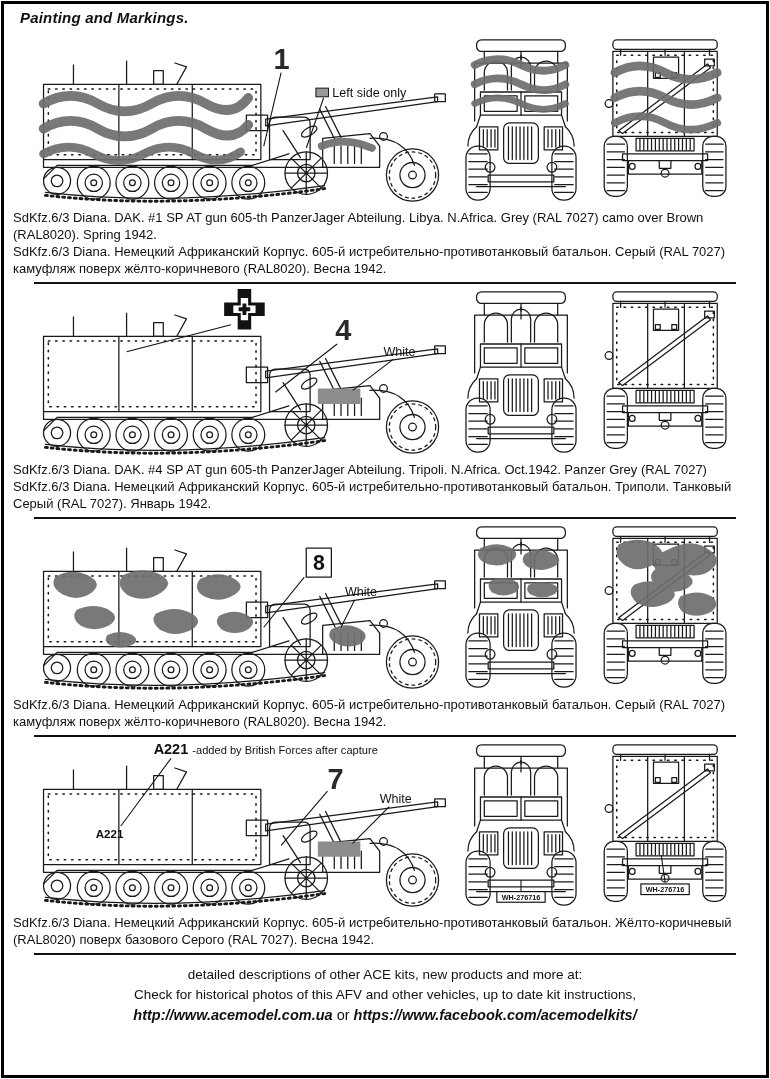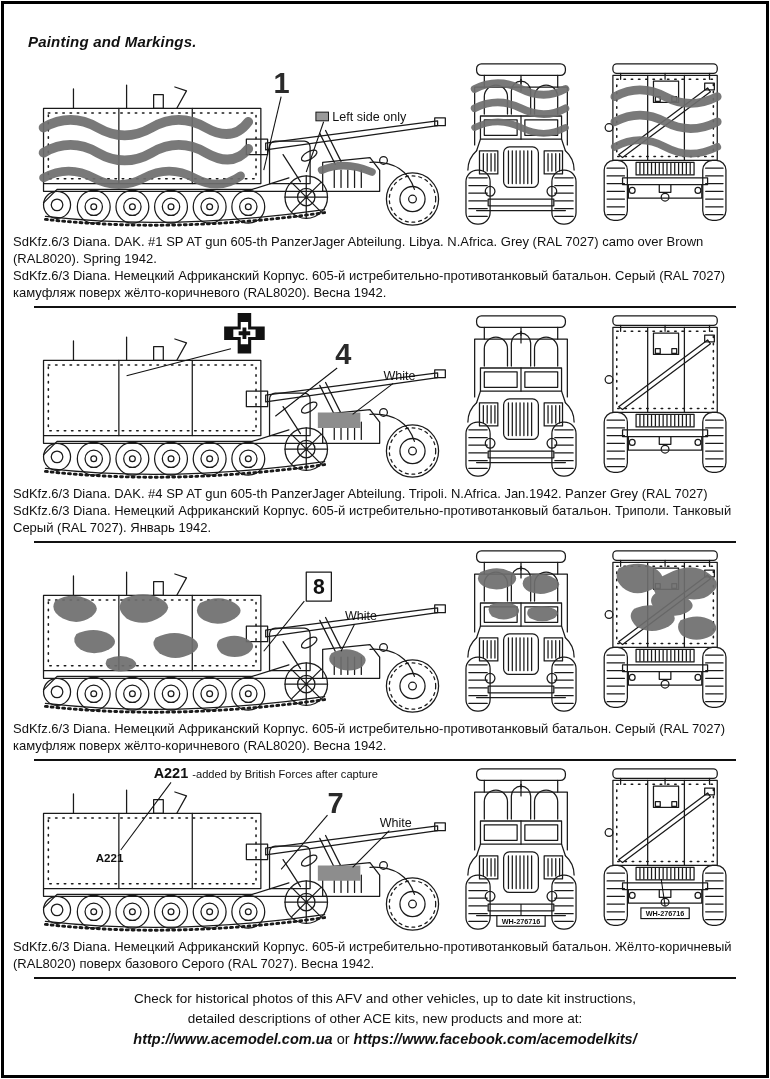--- a/index.html
+++ b/index.html
@@ -7,21 +7,21 @@
   body {
     width:770px; height:1079px; position:relative;
     font-family:"Liberation Sans", sans-serif; color:#111;
   }
   .frame {
     position:absolute; inset:1px; border:3px solid #000;
     display:flex; flex-direction:column; overflow:hidden; background:#fff;
   }
   .title {
     font-size:15px; font-weight:bold; font-style:italic;
-    padding:5px 0 0 24px; height:24px; flex:0 0 auto; letter-spacing:.2px;margin-top:24px;
+    padding:5px 0 0 16px; height:24px; flex:0 0 auto; letter-spacing:.2px;
   }
   .figrow {
     flex:0 0 auto; display:flex; align-items:flex-end;
     padding-left:26px; height:172px; position:relative;
   }
   .figrow.tall { height:178px; }
   svg { display:block; }
   .side-svg  { width:425px; height:172px; }
   .front-svg { width:112px; height:172px; margin-left:10px; }
   .rear-svg  { width:136px; height:172px; margin-left:22px; }
@@ -235,21 +235,21 @@
       <line class="ldr" x1="376" y1="76" x2="334" y2="108"></line>
     </svg>
     <svg class="front-svg" viewBox="0 0 116 178">
       <use href="#front-base"></use>
     </svg>
     <svg class="rear-svg" viewBox="0 0 140 178">
       <use href="#rear-base"></use>
     </svg>
   </div>
   <div class="caption">
-    <div>SdKfz.6/3 Diana. DAK. #4 SP AT gun 605-th PanzerJager Abteilung. Tripoli. N.Africa. Jan.1942. Panzer Grey (RAL 7027)</div>
+    <div>SdKfz.6/3 Diana. DAK. #4 SP AT gun 605-th PanzerJager Abteilung. Tripoli. N.Africa. Oct.1942. Panzer Grey (RAL 7027)</div>
     <div>SdKfz.6/3 Diana. Немецкий Африканский Корпус. 605-й истребительно-противотанковый батальон. Триполи. Танковый Серый (RAL 7027). Январь 1942.</div>
   </div>
   <div class="divider"></div>
 
   <div class="figrow">
     <svg class="side-svg" viewBox="0 0 440 178">
       <use href="#side-base"></use>
       <g class="camo-fill">
         <path d="M26,58 q16,-10 34,-2 q16,8 4,18 q-14,10 -30,2 q-14,-8 -8,-18 z"></path>
         <path d="M96,56 q22,-10 40,0 q14,8 0,18 q-18,12 -36,2 q-12,-10 -4,-20 z"></path>
@@ -315,22 +315,22 @@
       <rect class="plate" x="43" y="150" width="50" height="11"></rect>
       <text class="plate-txt" x="68" y="158.5" text-anchor="middle">WH-276716</text>
     </svg>
   </div>
   <div class="caption">
     <div>SdKfz.6/3 Diana. Немецкий Африканский Корпус. 605-й истребительно-противотанковый батальон. Жёлто-коричневый (RAL8020) поверх базового Серого (RAL 7027). Весна 1942.</div>
   </div>
   <div class="divider"></div>
 
   <div class="footer">
+    <div>detailed descriptions of other ACE kits, new products and more at:</div>
     <div>Check for historical photos of this AFV and  other vehicles, up to date kit instructions,</div>
-    <div>detailed descriptions of other ACE kits, new products and more at:</div>
     <div class="urls">
       <span class="url">http://www.acemodel.com.ua</span>
       <span>or</span>
       <span class="url">https://www.facebook.com/acemodelkits/</span>
     </div>
   </div>
 
 </div>
 
 </body></html>

